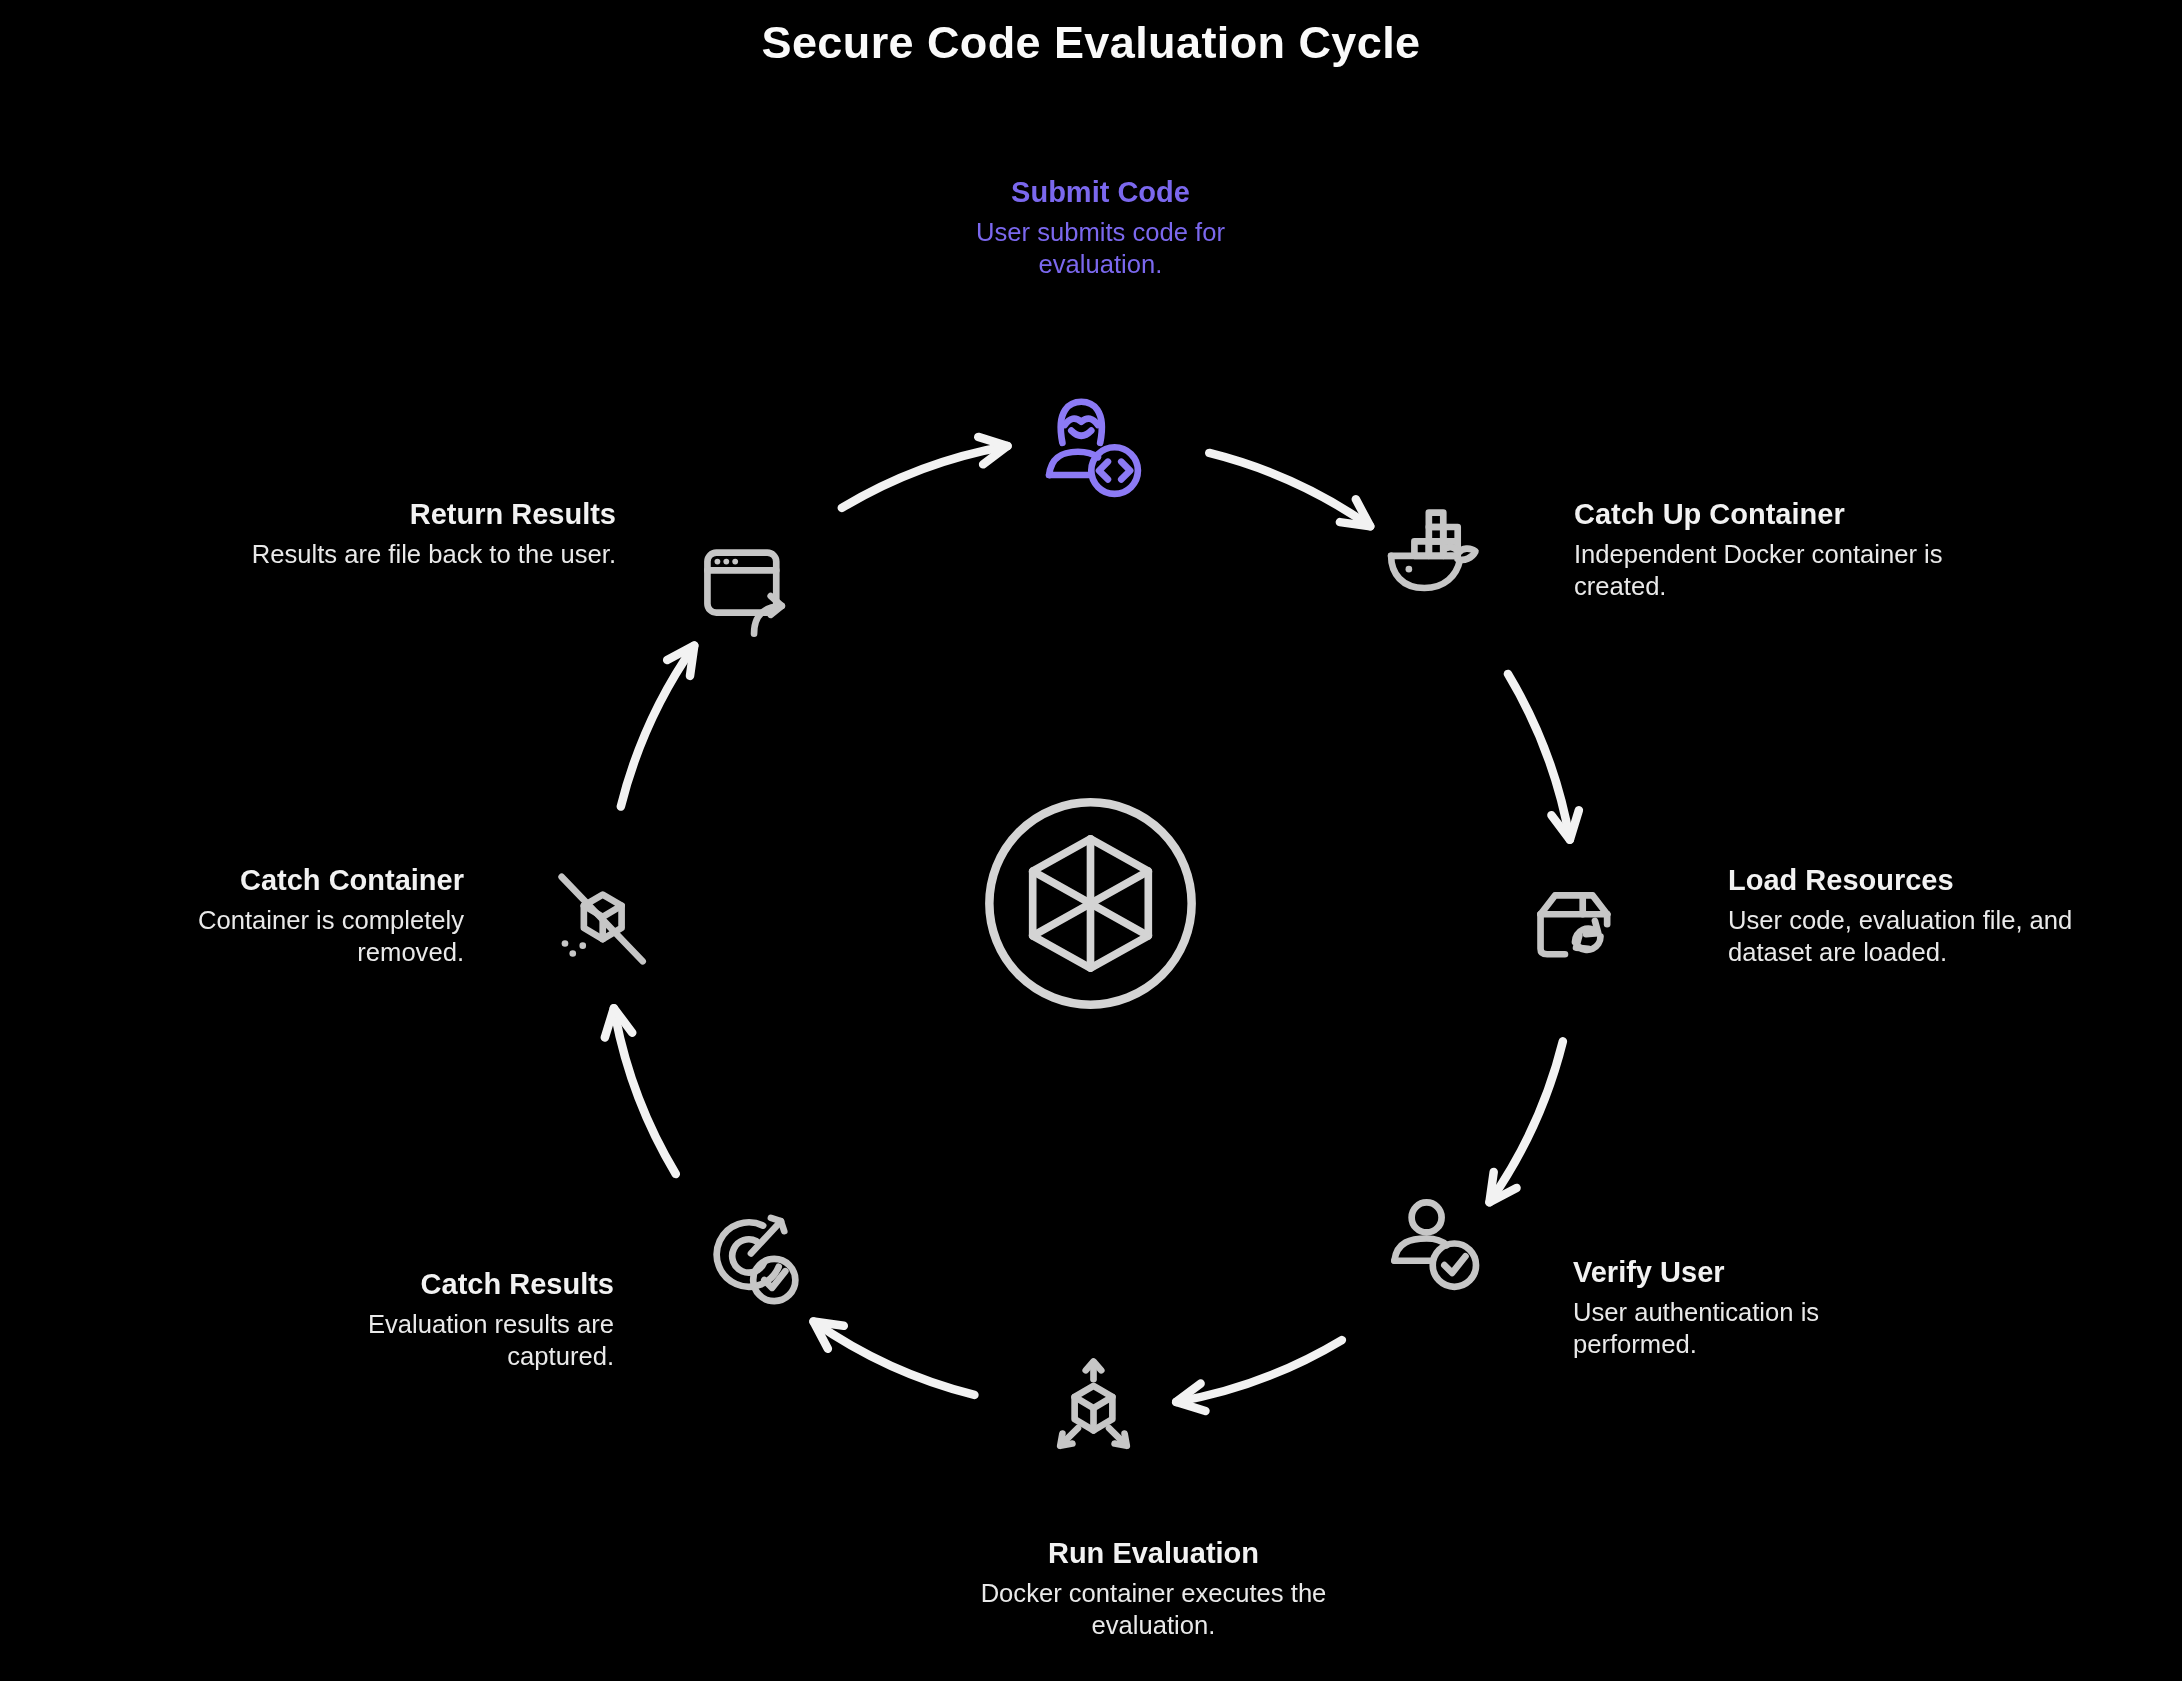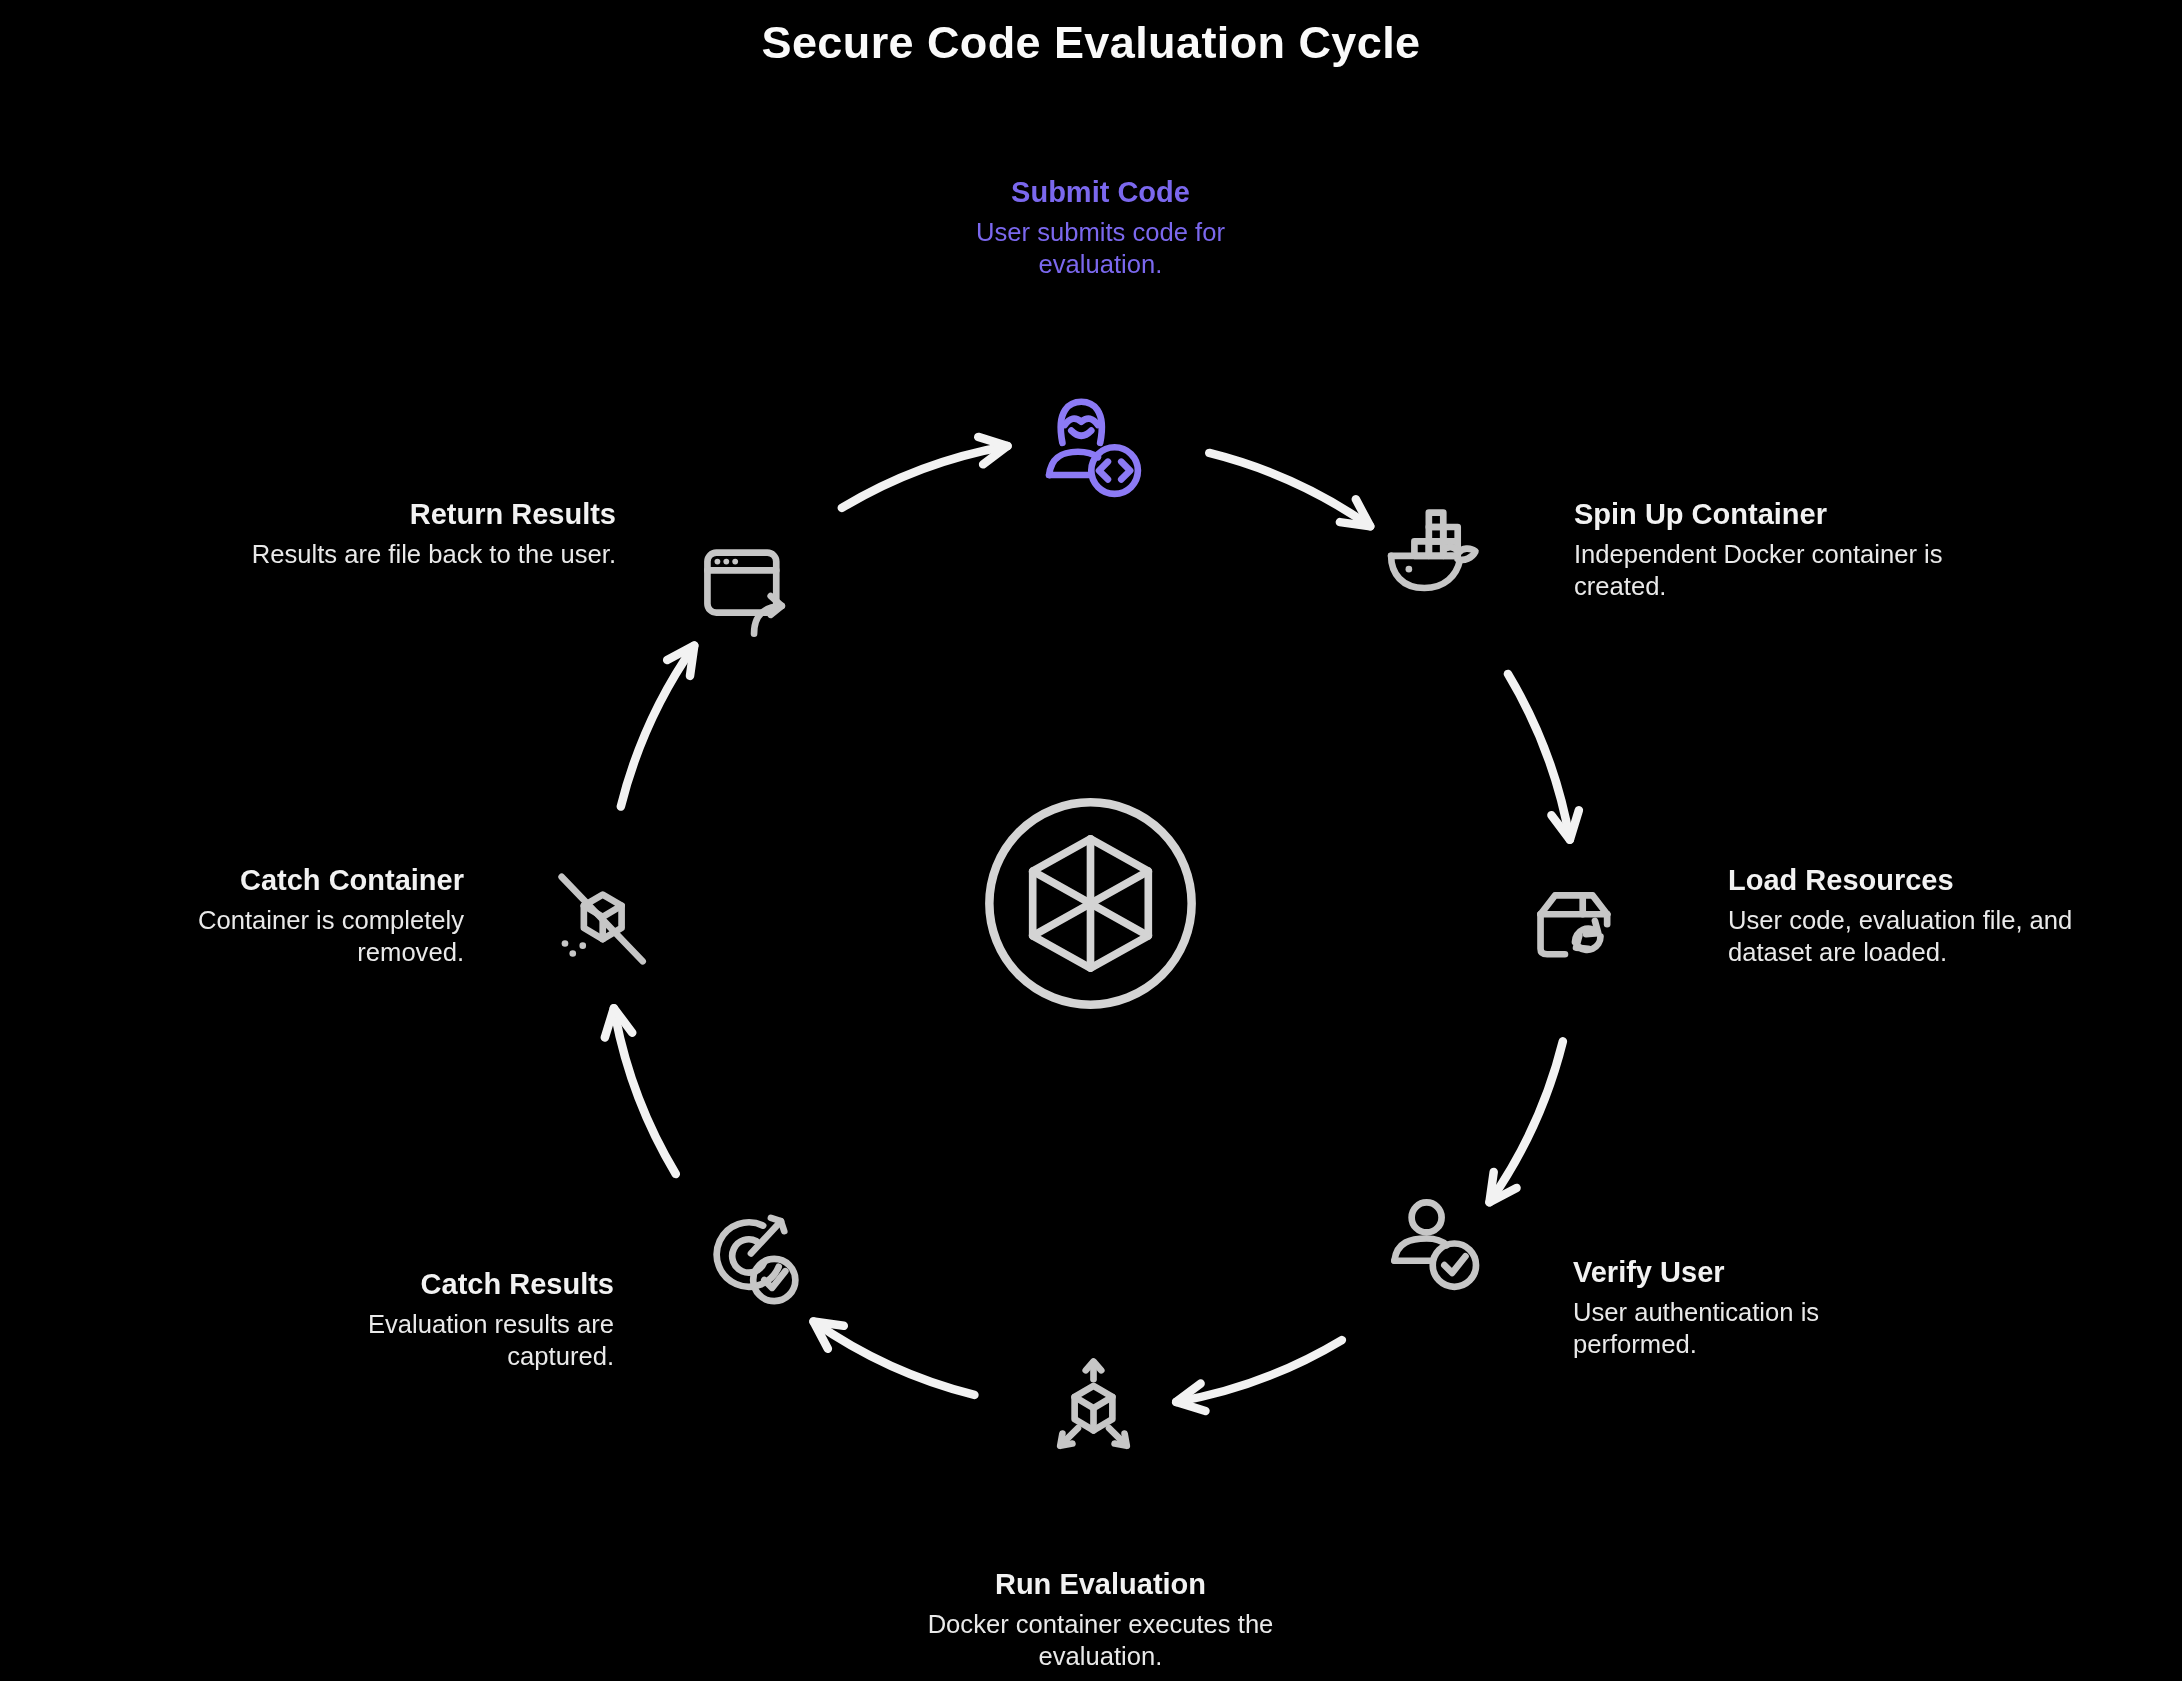--- a/index.html
+++ b/index.html
@@ -16,21 +16,21 @@
   .step-title{font-size:29px;font-weight:700;color:var(--step-title,#f2f2f2);margin:0 0 7.7px 0;line-height:1.18;}
   .step-desc{font-size:25.6px;color:var(--step-desc,#e9e9e9);line-height:1.25;margin:0;}
   .highlight .step-title,.highlight .step-desc{color:var(--accent,#7b68ee);}
   .t-center{text-align:center;}
   .t-right{text-align:right;}
   #step0-text{left:811px;top:175px;width:579px;}
   #step0-text .step-desc{max-width:307px;margin:0 auto;}
   #step1-text{left:1574px;top:497px;width:379px;}
   #step2-text{left:1728px;top:863px;width:405px;}
   #step3-text{left:1573px;top:1255px;width:302px;}
-  #step4-text{left:879px;top:1536px;width:443px;margin-top:31px;}
+  #step4-text{left:932px;top:1536px;width:443px;}
   #step4-text .step-desc{max-width:349px;margin:0 auto;}
   #step5-text{left:316px;top:1255px;width:298px;margin-top:12px;}
   #step6-text{left:153px;top:863px;width:311px;}
   #step7-text{left:233px;top:497px;width:383px;}
   
   .step-icon{position:absolute;width:111px;height:111px;}
   .step-icon svg{width:100%;height:100%;display:block;}
   .step-icon svg *{fill:none;stroke:currentColor;stroke-width:6;stroke-linecap:round;stroke-linejoin:round;}
   .step-icon svg .fill{fill:currentColor;stroke:none;}
   .icon-gray{color:var(--icon-gray,#c6c6c6);}
@@ -100,21 +100,21 @@
       <path d="M30 33 Q39 42 48 33"></path>
       <path d="M10 73 C12 55 24 52 36 52 C44 52 50 54 54 57"></path>
       <path d="M10 73 H46"></path>
       <circle cx="69" cy="69" r="21"></circle>
       <path d="M63 61 L55 69 L63 77"></path>
       <path d="M75 61 L83 69 L75 77"></path>
     </svg>
   </div>
 
   <div class="step-text" id="step1-text">
-    <div class="step-title">Spin Up Container</div>
+    <div class="step-title">Catch Up Container</div>
     <div class="step-desc">Independent Docker container is created.</div>
   </div>
   <div class="step-icon icon-gray" id="step1-icon">
     <svg viewBox="0 0 100 100">
       <g stroke-width="5.5">
         <rect x="44" y="5" width="13" height="13"></rect>
         <rect x="44" y="18" width="13" height="13"></rect>
         <rect x="57" y="18" width="13" height="13"></rect>
         <rect x="31" y="31" width="13" height="13"></rect>
         <rect x="44" y="31" width="13" height="13"></rect>

